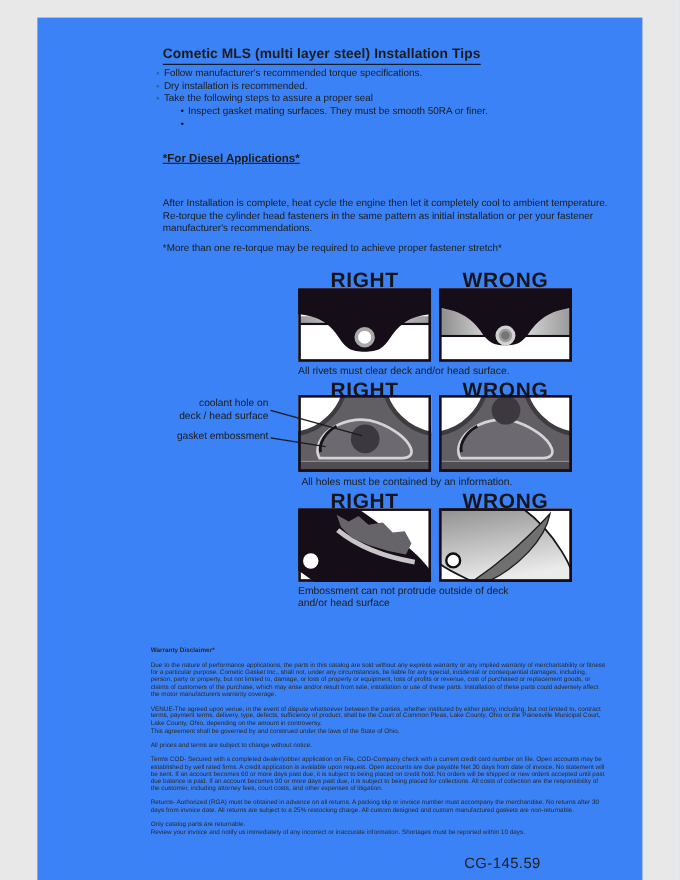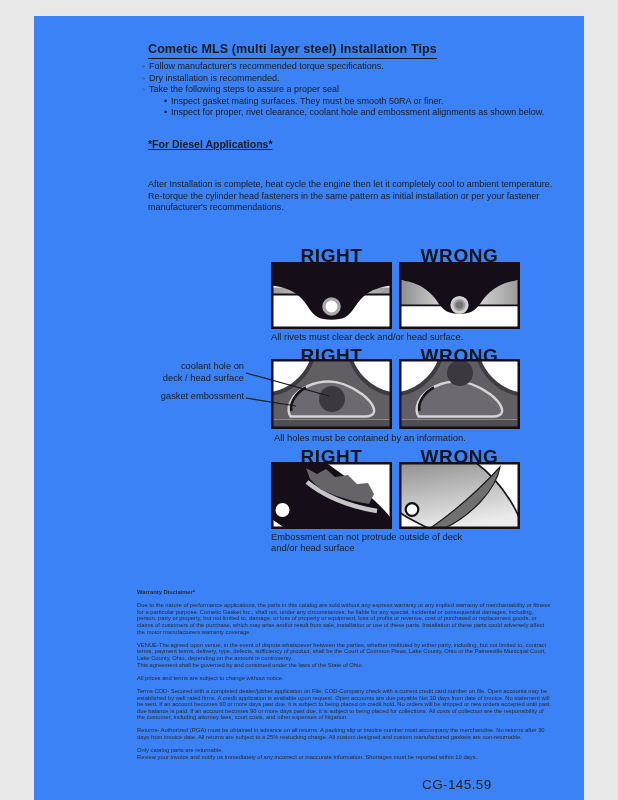--- a/index.html
+++ b/index.html
@@ -56,26 +56,26 @@
     <div class="tip-row">
       <span class="mk">◦</span>
       <span>Take the following steps to assure a proper seal</span>
     </div>
     <div class="tip-row sub">
       <span class="mk">•</span>
       <span>Inspect gasket mating surfaces.  They must be smooth 50RA or finer.</span>
     </div>
     <div class="tip-row sub">
       <span class="mk">•</span>
-      <span>Inspect for proper, rivet clearance, coolant hole and embossment alignments as shown below.</span>
     </div>
   </div>
 
   <div id="diesel-head" class="abs">*For Diesel Applications*</div>
   <div id="diesel-p2" class="abs para">After Installation is complete, heat cycle the engine then let it completely cool to ambient temperature. Re-torque the cylinder head fasteners in the same pattern as initial installation or per your fastener manufacturer's recommendations.</div>
+  <div id="diesel-note" class="abs para">*More than one re-torque may be required to achieve proper fastener stretch*</div>
 
   <div class="abs dlabel" style="left:237px;top:229px;">RIGHT</div>
   <div class="abs dlabel" style="left:365px;top:229px;">WRONG</div>
 
   <svg class="abs" style="left:237px;top:246px;" width="121" height="67" viewBox="0 0 121 67">
     <defs>
       <linearGradient id="g1r" x1="0" y1="0" x2="1" y2="0">
         <stop offset="0" stop-color="#9a9a9a"></stop>
           <stop offset="0.5" stop-color="#ececec"></stop>
           <stop offset="1" stop-color="#9a9a9a"></stop>

